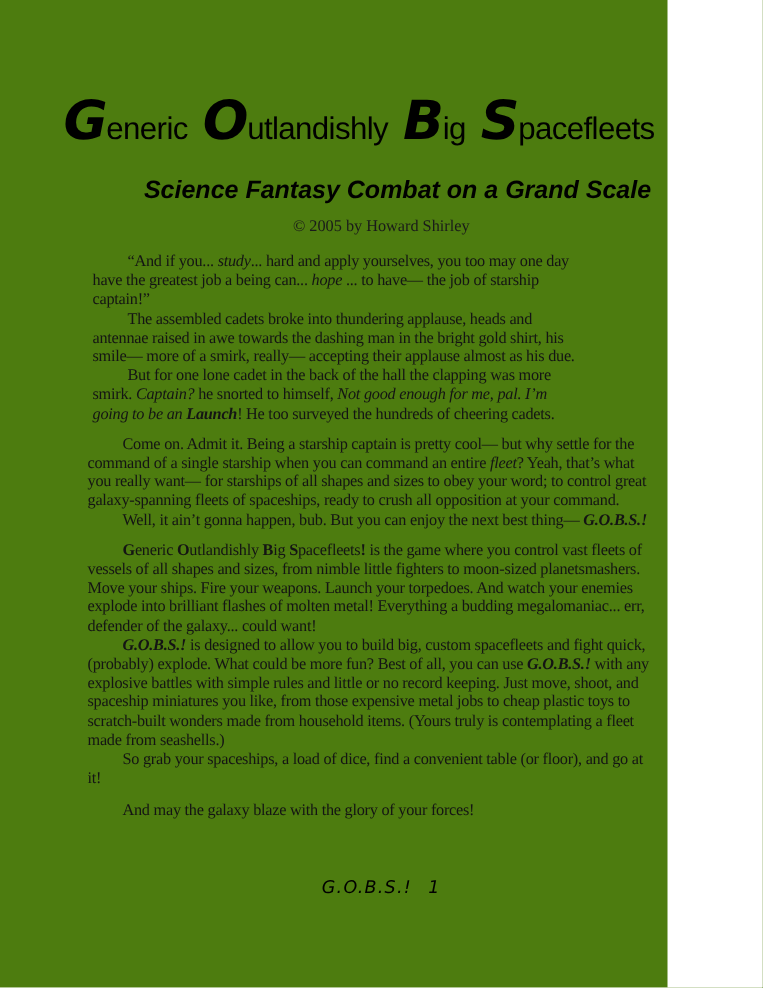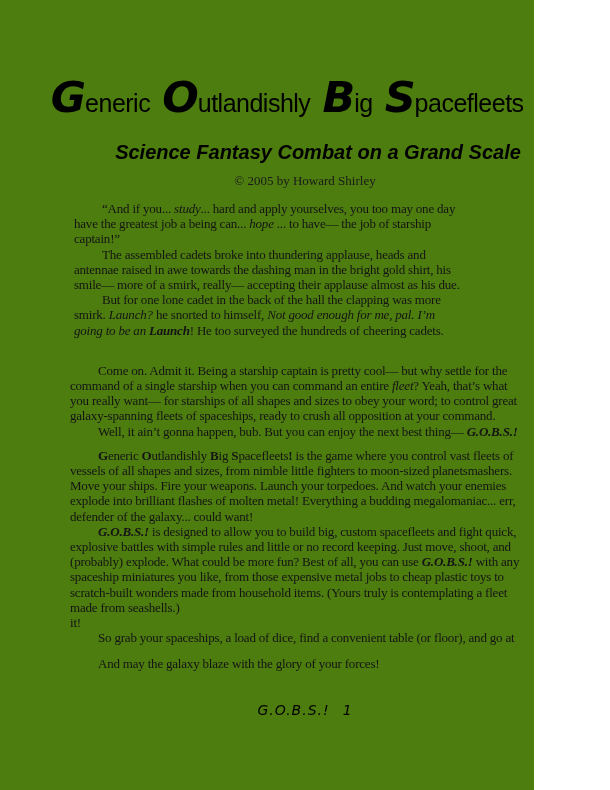--- a/index.html
+++ b/index.html
@@ -33,21 +33,21 @@
     position:absolute;top:173px;left:0;width:610px;text-align:center;
     font-family:"Liberation Serif",serif;font-size:13px;color:#1a1a1a;
   }
   
   .content{
     position:absolute;top:201px;left:70px;width:502px;
     font-family:"Liberation Serif",serif;font-size:13px;line-height:15.2px;
     letter-spacing:-0.2px;color:#141414;
   }
   section{display:block;}
-  .sec-story{padding-left:4px;margin-bottom:25px;}
+  .sec-story{padding-left:4px;margin-bottom:9px;}
   .sec-intro{margin-bottom:9px;}
   .sec-pitch{margin-bottom:11px;}
   .para{margin:0;}
   .line{white-space:pre;}
   .line.first{padding-left:28px;}
   .st-n{font-style:normal;font-weight:normal;}
   .st-i{font-style:italic;}
   .st-b{font-weight:bold;}
   .st-bi{font-weight:bold;font-style:italic;}
   
@@ -76,21 +76,21 @@
           <div class="line"><span class="st-n">have the greatest job a being can... </span><span class="st-i">hope</span><span class="st-n"> ... to have— the job of starship</span></div>
           <div class="line"><span class="st-n">captain!”</span></div>
         </div>
         <div class="para">
           <div class="line first"><span class="st-n">The assembled cadets broke into thundering applause, heads and</span></div>
           <div class="line"><span class="st-n">antennae raised in awe towards the dashing man in the bright gold shirt, his</span></div>
           <div class="line"><span class="st-n">smile— more of a smirk, really— accepting their applause almost as his due.</span></div>
         </div>
         <div class="para">
           <div class="line first"><span class="st-n">But for one lone cadet in the back of the hall the clapping was more</span></div>
-          <div class="line"><span class="st-n">smirk. </span><span class="st-i">Launch?</span><span class="st-n"> he snorted to himself, </span><span class="st-i">Not good enough for me, pal. I’m</span></div>
+          <div class="line"><span class="st-n">smirk. </span><span class="st-i">Captain?</span><span class="st-n"> he snorted to himself, </span><span class="st-i">Not good enough for me, pal. I’m</span></div>
           <div class="line"><span class="st-i">going to be an </span><span class="st-bi">Launch</span><span class="st-n">! He too surveyed the hundreds of cheering cadets.</span></div>
         </div>
       </section>
     <section class="sec-intro">
         <div class="para">
           <div class="line first"><span class="st-n">Come on. Admit it. Being a starship captain is pretty cool— but why settle for the</span></div>
           <div class="line"><span class="st-n">command of a single starship when you can command an entire </span><span class="st-i">fleet</span><span class="st-n">? Yeah, that’s what</span></div>
           <div class="line"><span class="st-n">you really want— for starships of all shapes and sizes to obey your word; to control great</span></div>
           <div class="line"><span class="st-n">galaxy-spanning fleets of spaceships, ready to crush all opposition at your command.</span></div>
         </div>
@@ -101,29 +101,29 @@
     <section class="sec-pitch">
         <div class="para">
           <div class="line first"><span class="st-b">G</span><span class="st-n">eneric </span><span class="st-b">O</span><span class="st-n">utlandishly </span><span class="st-b">B</span><span class="st-n">ig </span><span class="st-b">S</span><span class="st-n">pacefleets</span><span class="st-b">!</span><span class="st-n"> is the game where you control vast fleets of</span></div>
           <div class="line"><span class="st-n">vessels of all shapes and sizes, from nimble little fighters to moon-sized planetsmashers.</span></div>
           <div class="line"><span class="st-n">Move your ships. Fire your weapons. Launch your torpedoes. And watch your enemies</span></div>
           <div class="line"><span class="st-n">explode into brilliant flashes of molten metal! Everything a budding megalomaniac... err,</span></div>
           <div class="line"><span class="st-n">defender of the galaxy... could want!</span></div>
         </div>
         <div class="para">
           <div class="line first"><span class="st-bi">G.O.B.S.!</span><span class="st-n"> is designed to allow you to build big, custom spacefleets and fight quick,</span></div>
+          <div class="line"><span class="st-n">(probably) explode. What could be more fun? Best of all, you can use </span><span class="st-bi">G.O.B.S.!</span><span class="st-n"> with any</span></div>
           <div class="line"><span class="st-n">explosive battles with simple rules and little or no record keeping. Just move, shoot, and</span></div>
-          <div class="line"><span class="st-n">(probably) explode. What could be more fun? Best of all, you can use </span><span class="st-bi">G.O.B.S.!</span><span class="st-n"> with any</span></div>
           <div class="line"><span class="st-n">spaceship miniatures you like, from those expensive metal jobs to cheap plastic toys to</span></div>
           <div class="line"><span class="st-n">scratch-built wonders made from household items. (Yours truly is contemplating a fleet</span></div>
           <div class="line"><span class="st-n">made from seashells.)</span></div>
         </div>
         <div class="para">
+          <div class="line first"><span class="st-n">So grab your spaceships, a load of dice, find a convenient table (or floor), and go at</span></div>
           <div class="line"><span class="st-n">it!</span></div>
-          <div class="line first"><span class="st-n">So grab your spaceships, a load of dice, find a convenient table (or floor), and go at</span></div>
         </div>
       </section>
     <section class="sec-closing">
         <div class="para">
           <div class="line first"><span class="st-n">And may the galaxy blaze with the glory of your forces!</span></div>
         </div>
       </section>
   </div>
 
   <div class="footer">

